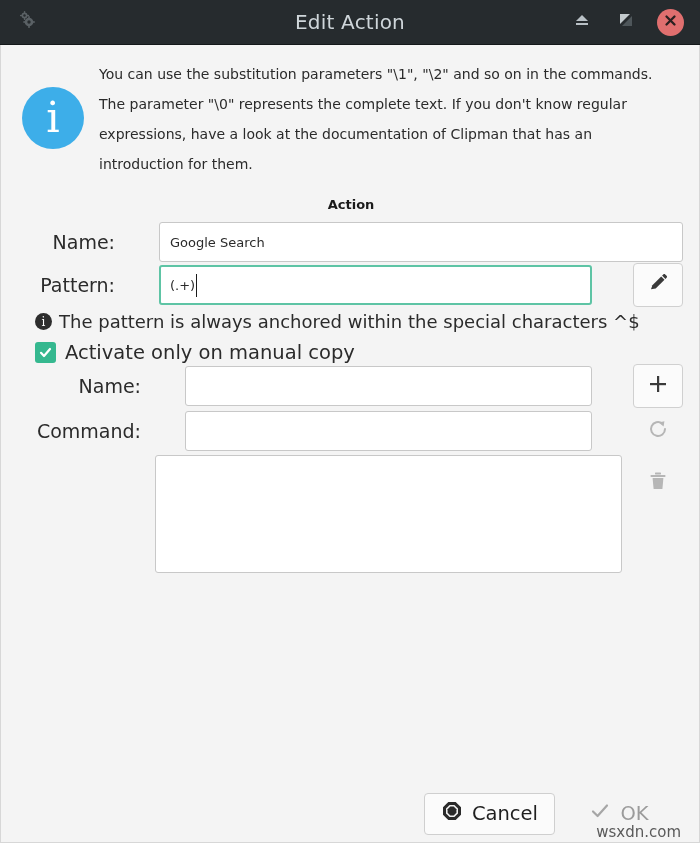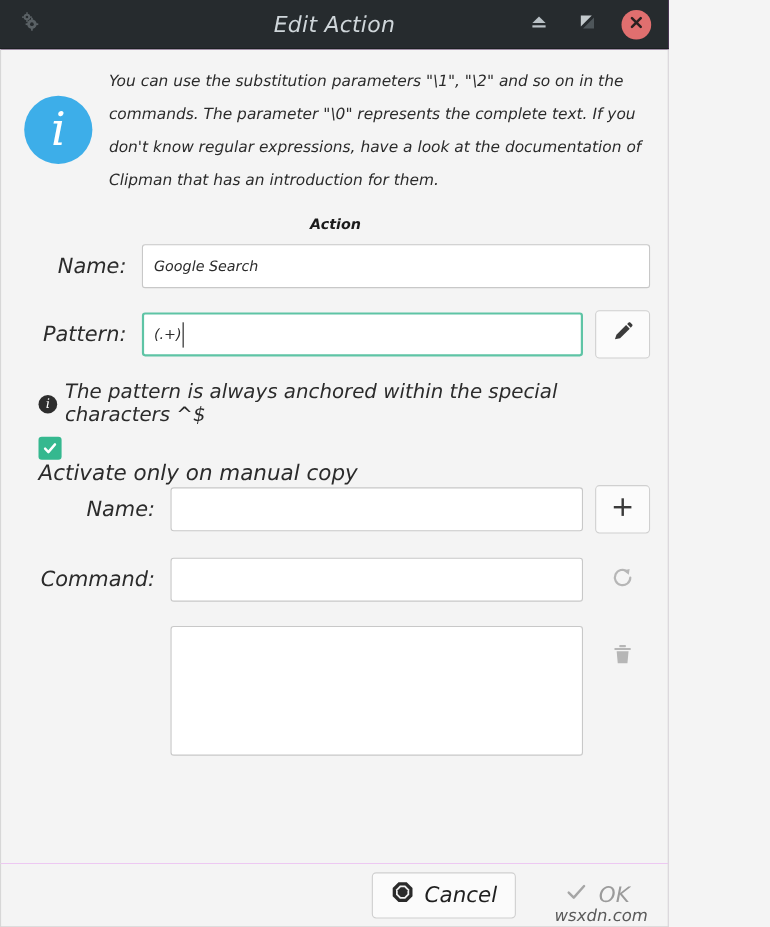--- a/index.html
+++ b/index.html
@@ -8,28 +8,27 @@
   }
   body {
     width: 700px;
     height: 843px;
     background: #f4f4f4;
     font-family: "DejaVu Sans", sans-serif;
     overflow: hidden;
   }
 
   .window {
-    width: 608px;
+    width: 700px;
     height: 843px;
     position: relative;
-    background: #d946ef;
+    background: #b91c1c;
     box-sizing: border-box;
     display: flex;
     flex-direction: column;
-    font-style: italic;
   }
 
   
   .titlebar {
     height: 45px;
     background: #262b2e;
     border-bottom: 1px solid #14181a;
     display: flex;
     align-items: center;
     position: relative;
@@ -126,21 +125,22 @@
     font-weight: bold;
     color: #1b1b1b;
     margin: 14px 0 10px 2px;
     text-align: center;
   }
 
   
   .row {
     display: flex;
     align-items: center;
-    margin-bottom: 20px;
+    margin-bottom: 1px;
+    gap: 30px;
   }
   .row-label {
     font-size: 19px;
     color: #2b2b2b;
     text-align: right;
     flex: 0 0 auto;
     padding-right: 14px;
     box-sizing: border-box;
   }
   .label-action { width: 112px; }
@@ -212,26 +212,25 @@
     align-items: center;
     justify-content: center;
     margin-right: 7px;
     flex: 0 0 auto;
     line-height: 1;
   }
 
   
   .check-line {
     display: flex;
-    align-items: flex-start;
+    align-items: center;
     margin: 4px 0 0 18px;
     font-size: 19.5px;
     color: #2b2b2b;
     cursor: pointer;
-    flex-direction: column;
   }
   .checkbox {
     width: 21px;
     height: 21px;
     border-radius: 3px;
     background: #35b88f;
     display: flex;
     align-items: center;
     justify-content: center;
     margin-right: 9px;
@@ -256,21 +255,21 @@
   .listbox-spacer { width: 138px; flex: 0 0 auto; }
 
   
   .footer {
     flex: 0 0 auto;
     height: 58px;
     background: #f4f4f4;
     display: flex;
     align-items: center;
     justify-content: flex-end;
-    gap: 10px;
+    padding-right: 16px;
     position: relative;
     border-left: 1px solid #d7d7d7;
     border-right: 1px solid #d7d7d7;
     border-bottom: 1px solid #d7d7d7;
     box-sizing: border-box;
   }
   .dlg-btn {
     min-width: 128px;
     height: 42px;
     display: flex;

